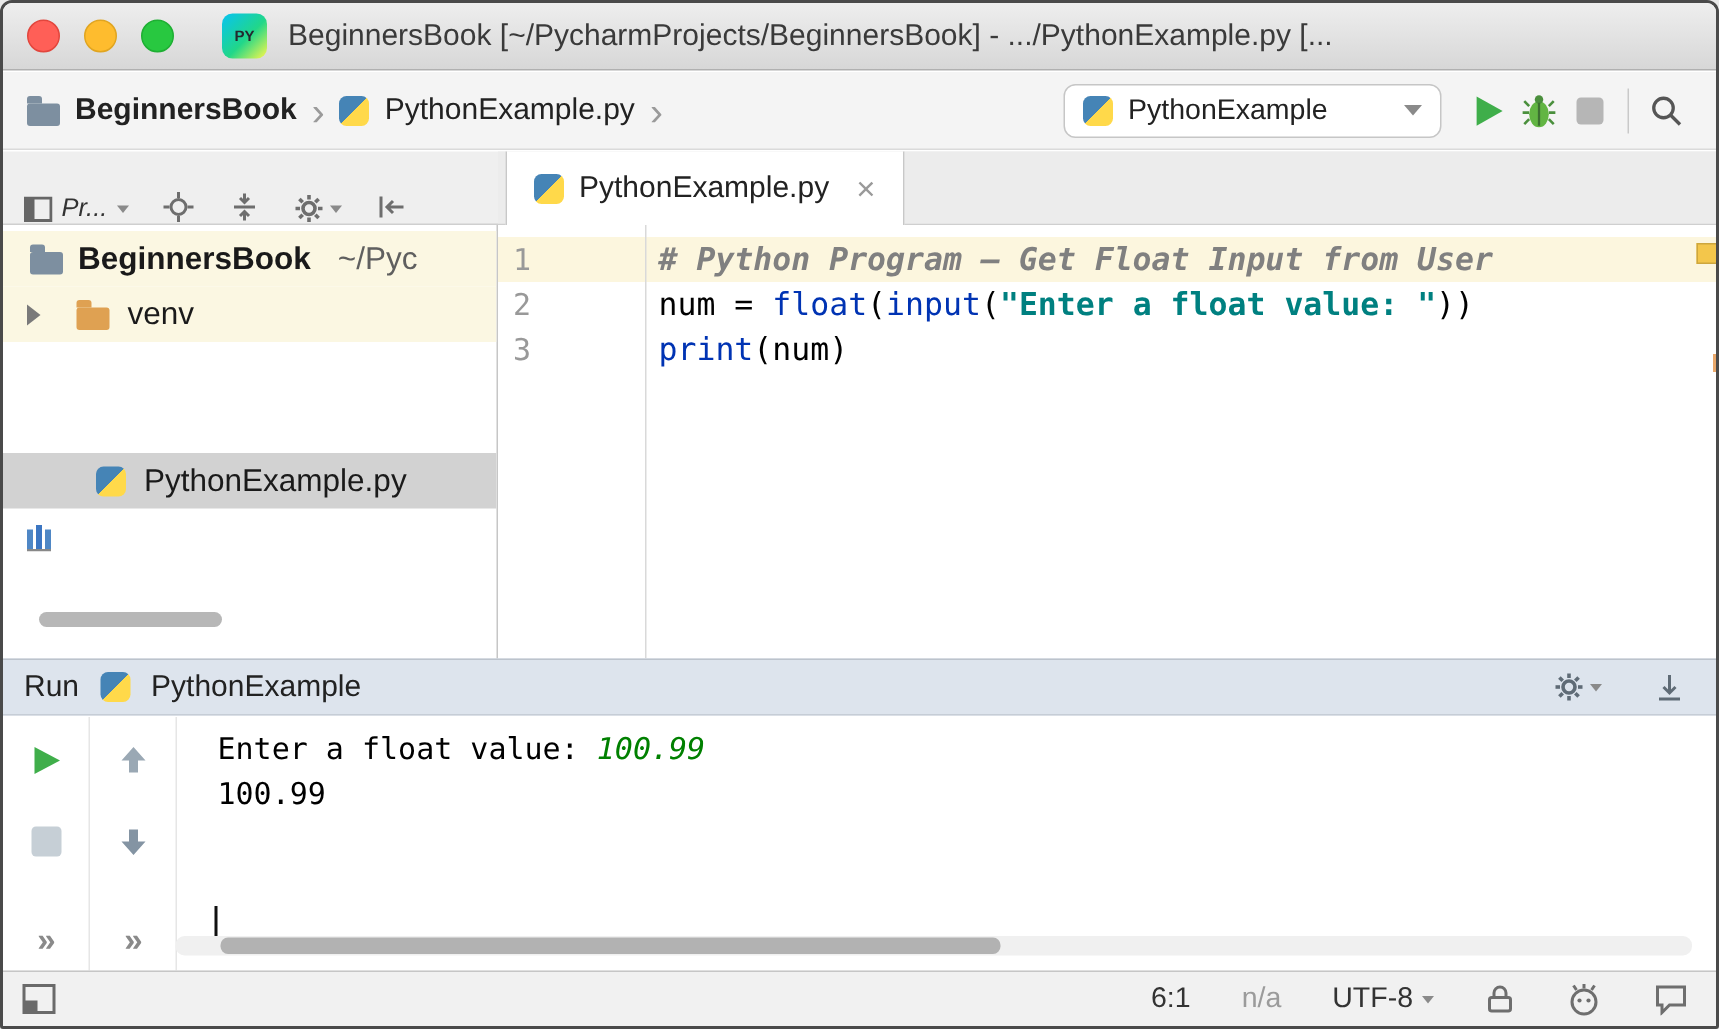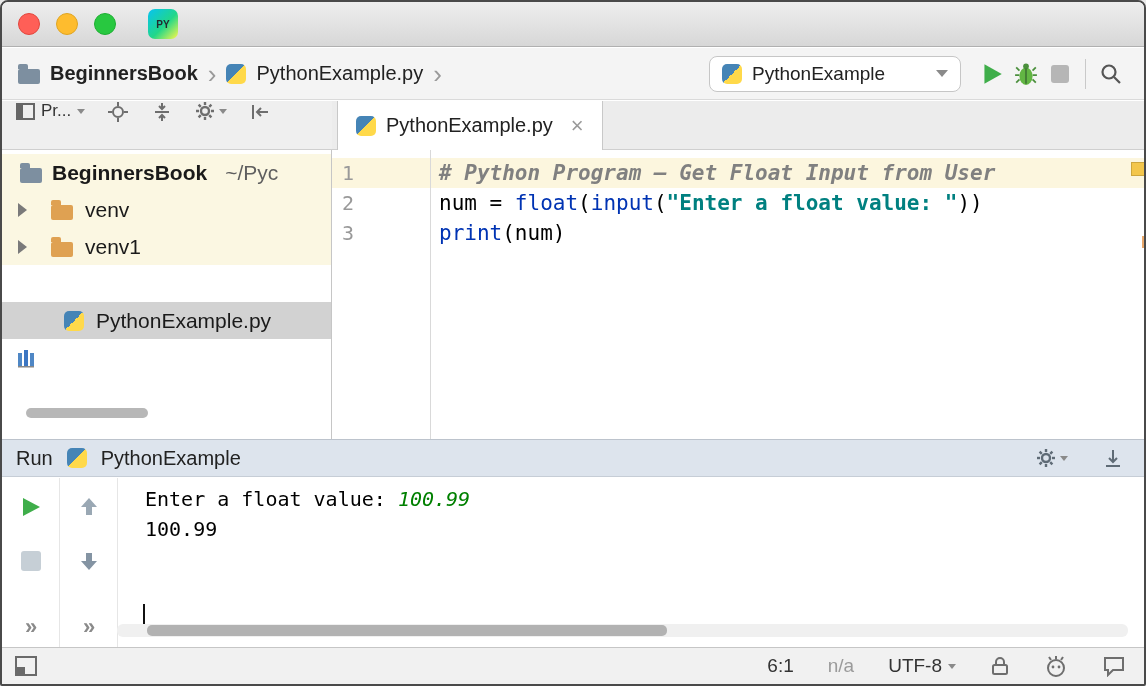--- a/index.html
+++ b/index.html
@@ -43,21 +43,21 @@
   .caret-down { width:0; height:0; border-left:6px solid transparent; border-right:6px solid transparent;
                 border-top:7px solid #8a8a8a; }
   .caret-down.small { border-left-width:4px; border-right-width:4px; border-top-width:5px; }
   .tb-btn { display:flex; align-items:center; justify-content:center; width:34px; height:34px; }
   .divider-v { width:1px; height:30px; background:#c9c9c9; margin:0 8px; }
 
   
   .row2 { position:absolute; left:0; top:99px; width:100%; height:49px; background:#efefef;
           border-bottom:1px solid #cfcfcf; }
   .proj-header { position:absolute; left:0; top:0; width:330px; height:100%;
-                 display:flex; align-items:flex-start; gap:22px; padding-left:14px; }
+                 display:flex; align-items:flex-end; gap:22px; padding-left:14px;font-style:italic; }
   .proj-header .ph-label { display:flex; align-items:center; gap:6px; font-size:17px; color:#333; }
   .tab { position:absolute; left:335px; top:0; height:49px; background:#fff;
          border-left:1px solid #c8c8c8; border-right:1px solid #c8c8c8;
          display:flex; align-items:center; gap:10px; padding:0 18px; z-index:2; }
   .tab .tab-label { font-size:20px; color:#222; }
   .tab .close-icon { font-size:22px; color:#9a9a9a; margin-left:8px; line-height:1; cursor:default; }
   .tab .close-icon::before { content:"\D7"; }
   .tab-underlay { position:absolute; left:330px; top:0; right:0; height:100%; background:#ececec; }
 
   
@@ -121,20 +121,21 @@
 </head>
 <body>
 
 <div id="app">
 
   <div class="titlebar">
     <span class="traffic t-red"></span>
     <span class="traffic t-yellow"></span>
     <span class="traffic t-green"></span>
     <span class="icon-pycharm">PY</span>
+    <span class="win-title">BeginnersBook [~/PycharmProjects/BeginnersBook] - .../PythonExample.py [...</span>
   </div>
 
   <div class="toolbar">
     <span class="crumb bold">
       <span class="icon-folder folder-gray"></span>
       <span>BeginnersBook</span>
     </span>
     <span class="crumb-sep"></span>
     <span class="crumb">
       <span class="icon-python"></span>
@@ -250,25 +251,20 @@
     <div class="tree-row row-cream" style="top:4px; padding-left:18px; gap:10px;">
       <span class="icon-folder folder-gray"></span>
       <span class="tree-label bold">BeginnersBook</span>
       <span class="tree-path">~/Pyc</span>
     </div>
     <div class="tree-row row-cream" style="top:41px; padding-left:16px;">
       <span class="tri-right"></span>
       <span class="icon-folder folder-orange" style="margin-left:24px;"></span>
       <span class="tree-label" style="margin-left:12px;">venv</span>
     </div>
-    <div class="tree-row row-cream" style="top:78px; padding-left:16px;">
-      <span class="tri-right"></span>
-      <span class="icon-folder folder-orange" style="margin-left:24px;"></span>
-      <span class="tree-label" style="margin-left:12px;">venv1</span>
-    </div>
     <div class="tree-row row-selected" style="top:152px; padding-left:62px; gap:12px;">
       <span class="icon-python"></span>
       <span class="tree-label">PythonExample.py</span>
     </div>
     <div class="tree-row" style="top:189px; padding-left:14px; gap:12px;">
       <svg class="icon-extlib" width="22" height="20">
         <rect x="2" y="5" width="4" height="13" fill="#4f87c5"></rect>
         <rect x="8" y="2" width="4" height="16" fill="#3c76c2"></rect>
         <rect x="14" y="5" width="4" height="13" fill="#4f87c5"></rect>
         <rect x="2" y="18" width="16" height="1.5" fill="#888"></rect>

